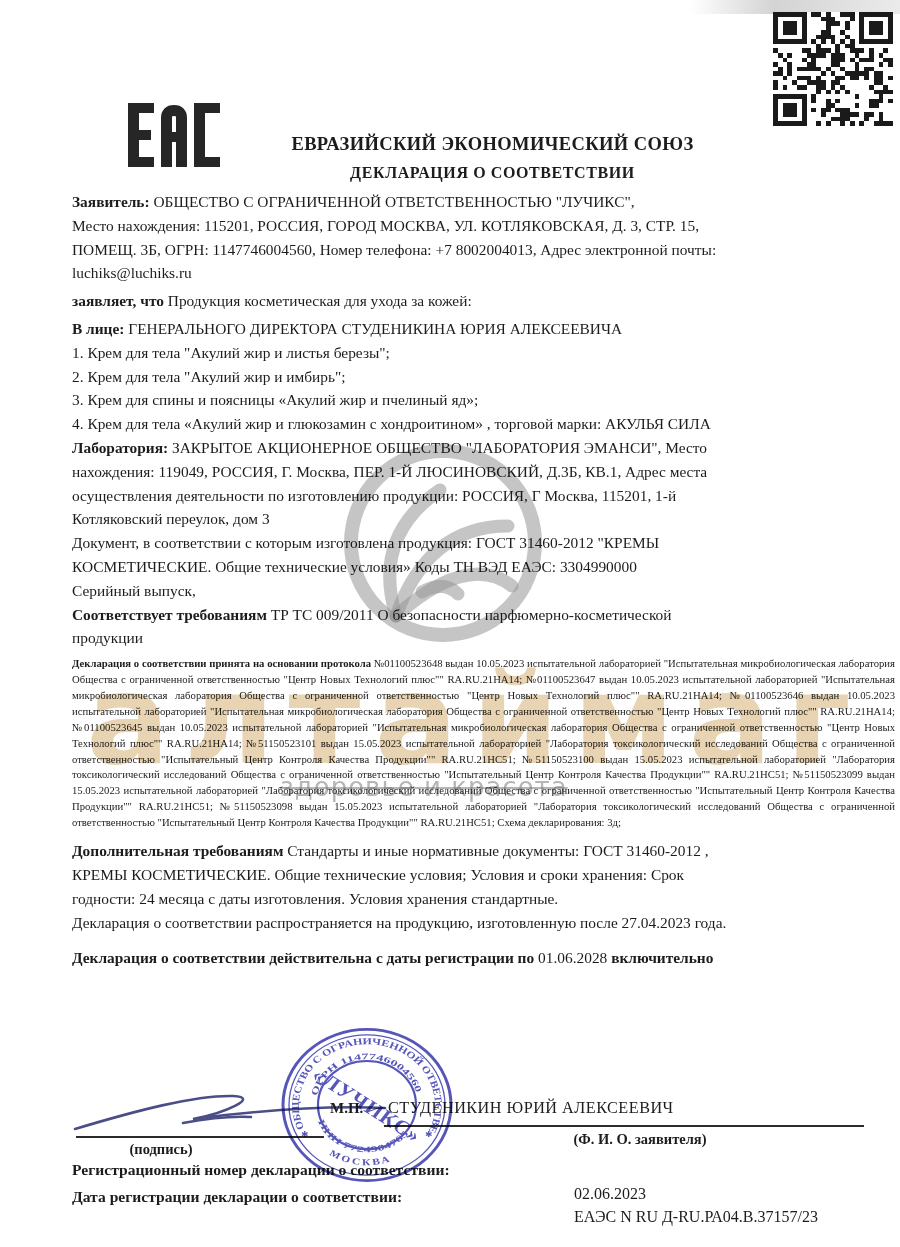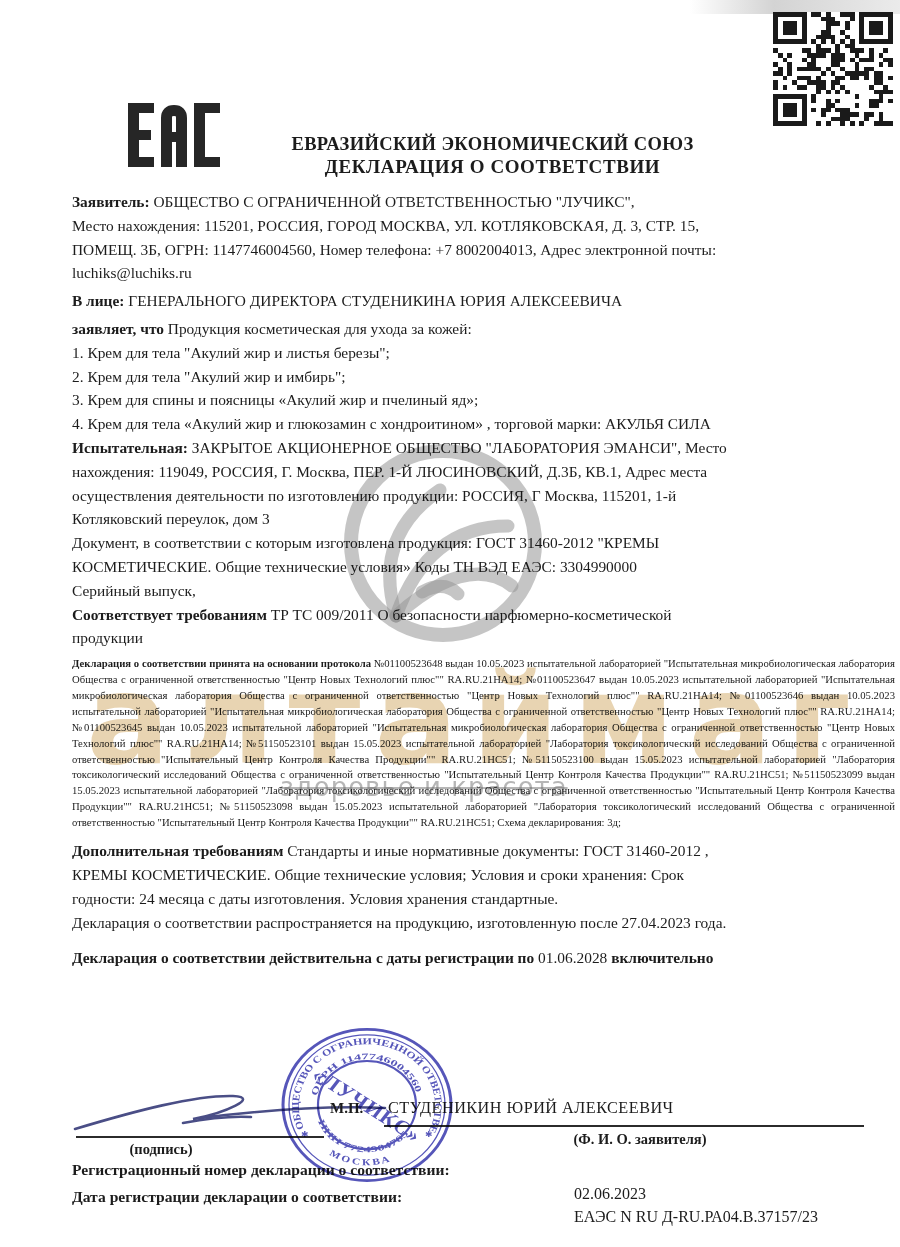--- a/index.html
+++ b/index.html
@@ -5,21 +5,21 @@
   html,body{margin:0;padding:0;background:#e8e8e8;}
   .page{position:relative;width:900px;height:1247px;background:#ffffff;overflow:hidden;
         font-family:"Liberation Serif",serif;color:#1c1c1c;margin:0 auto;}
   
   .eac-logo{position:absolute;left:128px;top:103px;width:92px;height:64px;}
   .qr{position:absolute;left:773px;top:12px;width:120px;height:114px;}
   .scan-smudge{position:absolute;left:690px;top:0;width:210px;height:14px;
         background:linear-gradient(90deg,rgba(140,140,140,0) 0%,rgba(130,130,130,.35) 40%,rgba(120,120,120,.15) 100%);}
   .title{position:absolute;left:120px;right:35px;top:134px;text-align:center;z-index:2;}
   .title .t1{font-size:18.5px;font-weight:700;letter-spacing:.4px;}
-  .title .t2{font-size:19px;font-weight:700;letter-spacing:.6px;margin-top:1px;}
+  .title .t2{font-size:16px;font-weight:700;letter-spacing:.6px;margin-top:9px;}
   
   .doc-body{position:absolute;left:72px;top:190px;width:795px;z-index:2;}
   .para{margin:0;font-size:15.4px;line-height:23.8px;text-align:left;}
   .para b{font-weight:700;}
   .para.mt4{margin-top:4px;}
   .para.mt8{margin-top:8px;}
   .para.small{width:823px;font-size:10.7px;line-height:15.9px;text-align:justify;margin:6px 0 8px 0;}
   .para.validity{margin-top:12px;}
   
   .wm{pointer-events:none;mix-blend-mode:multiply;}
@@ -381,27 +381,27 @@
       <path d="M86,152 Q108,140 122,154"></path>
     </g>
   </svg>
 
   <div class="wm wm-brand">алтаймаг</div>
 
   <div class="wm wm-slogan">здоровье и красота</div>
 
   <div class="doc-body" id="doc-body">
       <p class="para"><b>Заявитель:</b><span> ОБЩЕСТВО С ОГРАНИЧЕННОЙ ОТВЕТСТВЕННОСТЬЮ "ЛУЧИКС",</span><br><span>Место нахождения: 115201, РОССИЯ, ГОРОД МОСКВА, УЛ. КОТЛЯКОВСКАЯ, Д. 3, СТР. 15,</span><br><span>ПОМЕЩ. 3Б, ОГРН: 1147746004560, Номер телефона: +7 8002004013, Адрес электронной почты:</span><br><span>luchiks@luchiks.ru</span></p>
+      <p class="para mt4"><b>заявляет, что</b><span>  Продукция косметическая для ухода за кожей:</span></p>
       <p class="para mt4"><b>В лице:</b><span> ГЕНЕРАЛЬНОГО ДИРЕКТОРА СТУДЕНИКИНА ЮРИЯ АЛЕКСЕЕВИЧА</span></p>
-      <p class="para mt4"><b>заявляет, что</b><span>  Продукция косметическая для ухода за кожей:</span></p>
       <p class="para"><span>1. Крем для тела "Акулий жир и листья березы";</span></p>
       <p class="para"><span>2. Крем для тела "Акулий жир и имбирь";</span></p>
       <p class="para"><span>3. Крем для спины и поясницы «Акулий жир и пчелиный яд»;</span></p>
       <p class="para"><span>4. Крем для тела «Акулий жир и глюкозамин с хондроитином» , торговой марки: АКУЛЬЯ СИЛА</span></p>
-      <p class="para"><b>Испытательная:</b><span> ЗАКРЫТОЕ АКЦИОНЕРНОЕ ОБЩЕСТВО "ЛАБОРАТОРИЯ ЭМАНСИ", Место</span><br><span>нахождения: 119049, РОССИЯ,  Г. Москва, ПЕР. 1-Й ЛЮСИНОВСКИЙ, Д.3Б, КВ.1, Адрес места</span><br><span>осуществления деятельности по изготовлению продукции: РОССИЯ, Г Москва, 115201, 1-й</span><br><span>Котляковский переулок, дом 3</span></p>
+      <p class="para"><b>Лаборатория:</b><span> ЗАКРЫТОЕ АКЦИОНЕРНОЕ ОБЩЕСТВО "ЛАБОРАТОРИЯ ЭМАНСИ", Место</span><br><span>нахождения: 119049, РОССИЯ,  Г. Москва, ПЕР. 1-Й ЛЮСИНОВСКИЙ, Д.3Б, КВ.1, Адрес места</span><br><span>осуществления деятельности по изготовлению продукции: РОССИЯ, Г Москва, 115201, 1-й</span><br><span>Котляковский переулок, дом 3</span></p>
       <p class="para"><span>Документ, в соответствии с которым изготовлена продукция: ГОСТ 31460-2012 "КРЕМЫ</span><br><span>КОСМЕТИЧЕСКИЕ. Общие технические условия» Коды ТН ВЭД ЕАЭС: 3304990000</span></p>
       <p class="para"><span>Серийный выпуск,</span></p>
       <p class="para"><b>Соответствует требованиям</b><span>  ТР ТС 009/2011 О безопасности парфюмерно-косметической</span><br><span>продукции</span></p>
       <p class="para small"><b>Декларация о соответствии принята на основании протокола </b><span>№01100523648 выдан 10.05.2023  испытательной лабораторией "Испытательная микробиологическая лаборатория Общества с ограниченной ответственностью "Центр Новых Технологий плюс"" RA.RU.21НА14; №01100523647 выдан 10.05.2023  испытательной лабораторией "Испытательная микробиологическая лаборатория Общества с ограниченной ответственностью "Центр Новых Технологий плюс"" RA.RU.21НА14; №01100523646 выдан 10.05.2023  испытательной лабораторией "Испытательная микробиологическая лаборатория Общества с ограниченной ответственностью "Центр Новых Технологий плюс"" RA.RU.21НА14; №01100523645 выдан 10.05.2023  испытательной лабораторией "Испытательная микробиологическая лаборатория Общества с ограниченной ответственностью "Центр Новых Технологий плюс"" RA.RU.21НА14; №51150523101 выдан 15.05.2023  испытательной лабораторией "Лаборатория токсикологический исследований Общества с ограниченной ответственностью "Испытательный Центр Контроля Качества Продукции"" RA.RU.21НС51; №51150523100 выдан 15.05.2023  испытательной лабораторией "Лаборатория токсикологический исследований Общества с ограниченной ответственностью "Испытательный Центр Контроля Качества Продукции"" RA.RU.21НС51; №51150523099 выдан 15.05.2023  испытательной лабораторией "Лаборатория токсикологический исследований Общества с ограниченной ответственностью "Испытательный Центр Контроля Качества Продукции"" RA.RU.21НС51; №51150523098 выдан 15.05.2023  испытательной лабораторией "Лаборатория токсикологический исследований Общества с ограниченной ответственностью "Испытательный Центр Контроля Качества Продукции"" RA.RU.21НС51; Схема декларирования: 3д;</span></p>
       <p class="para mt8"><b>Дополнительная требованиям</b><span> Стандарты и иные нормативные документы: ГОСТ 31460-2012 ,</span><br><span>КРЕМЫ КОСМЕТИЧЕСКИЕ. Общие технические условия; Условия и сроки хранения: Срок</span><br><span>годности: 24 месяца с даты изготовления. Условия хранения стандартные.</span></p>
       <p class="para"><span>Декларация о соответствии распространяется на продукцию, изготовленную после 27.04.2023 года.</span></p>
       <p class="para validity"><b>Декларация о соответствии действительна с даты регистрации по </b><span>01.06.2028</span><b> включительно</b></p>
     </div>
 
   <svg class="abs sig-svg" viewBox="0 0 330 58">

